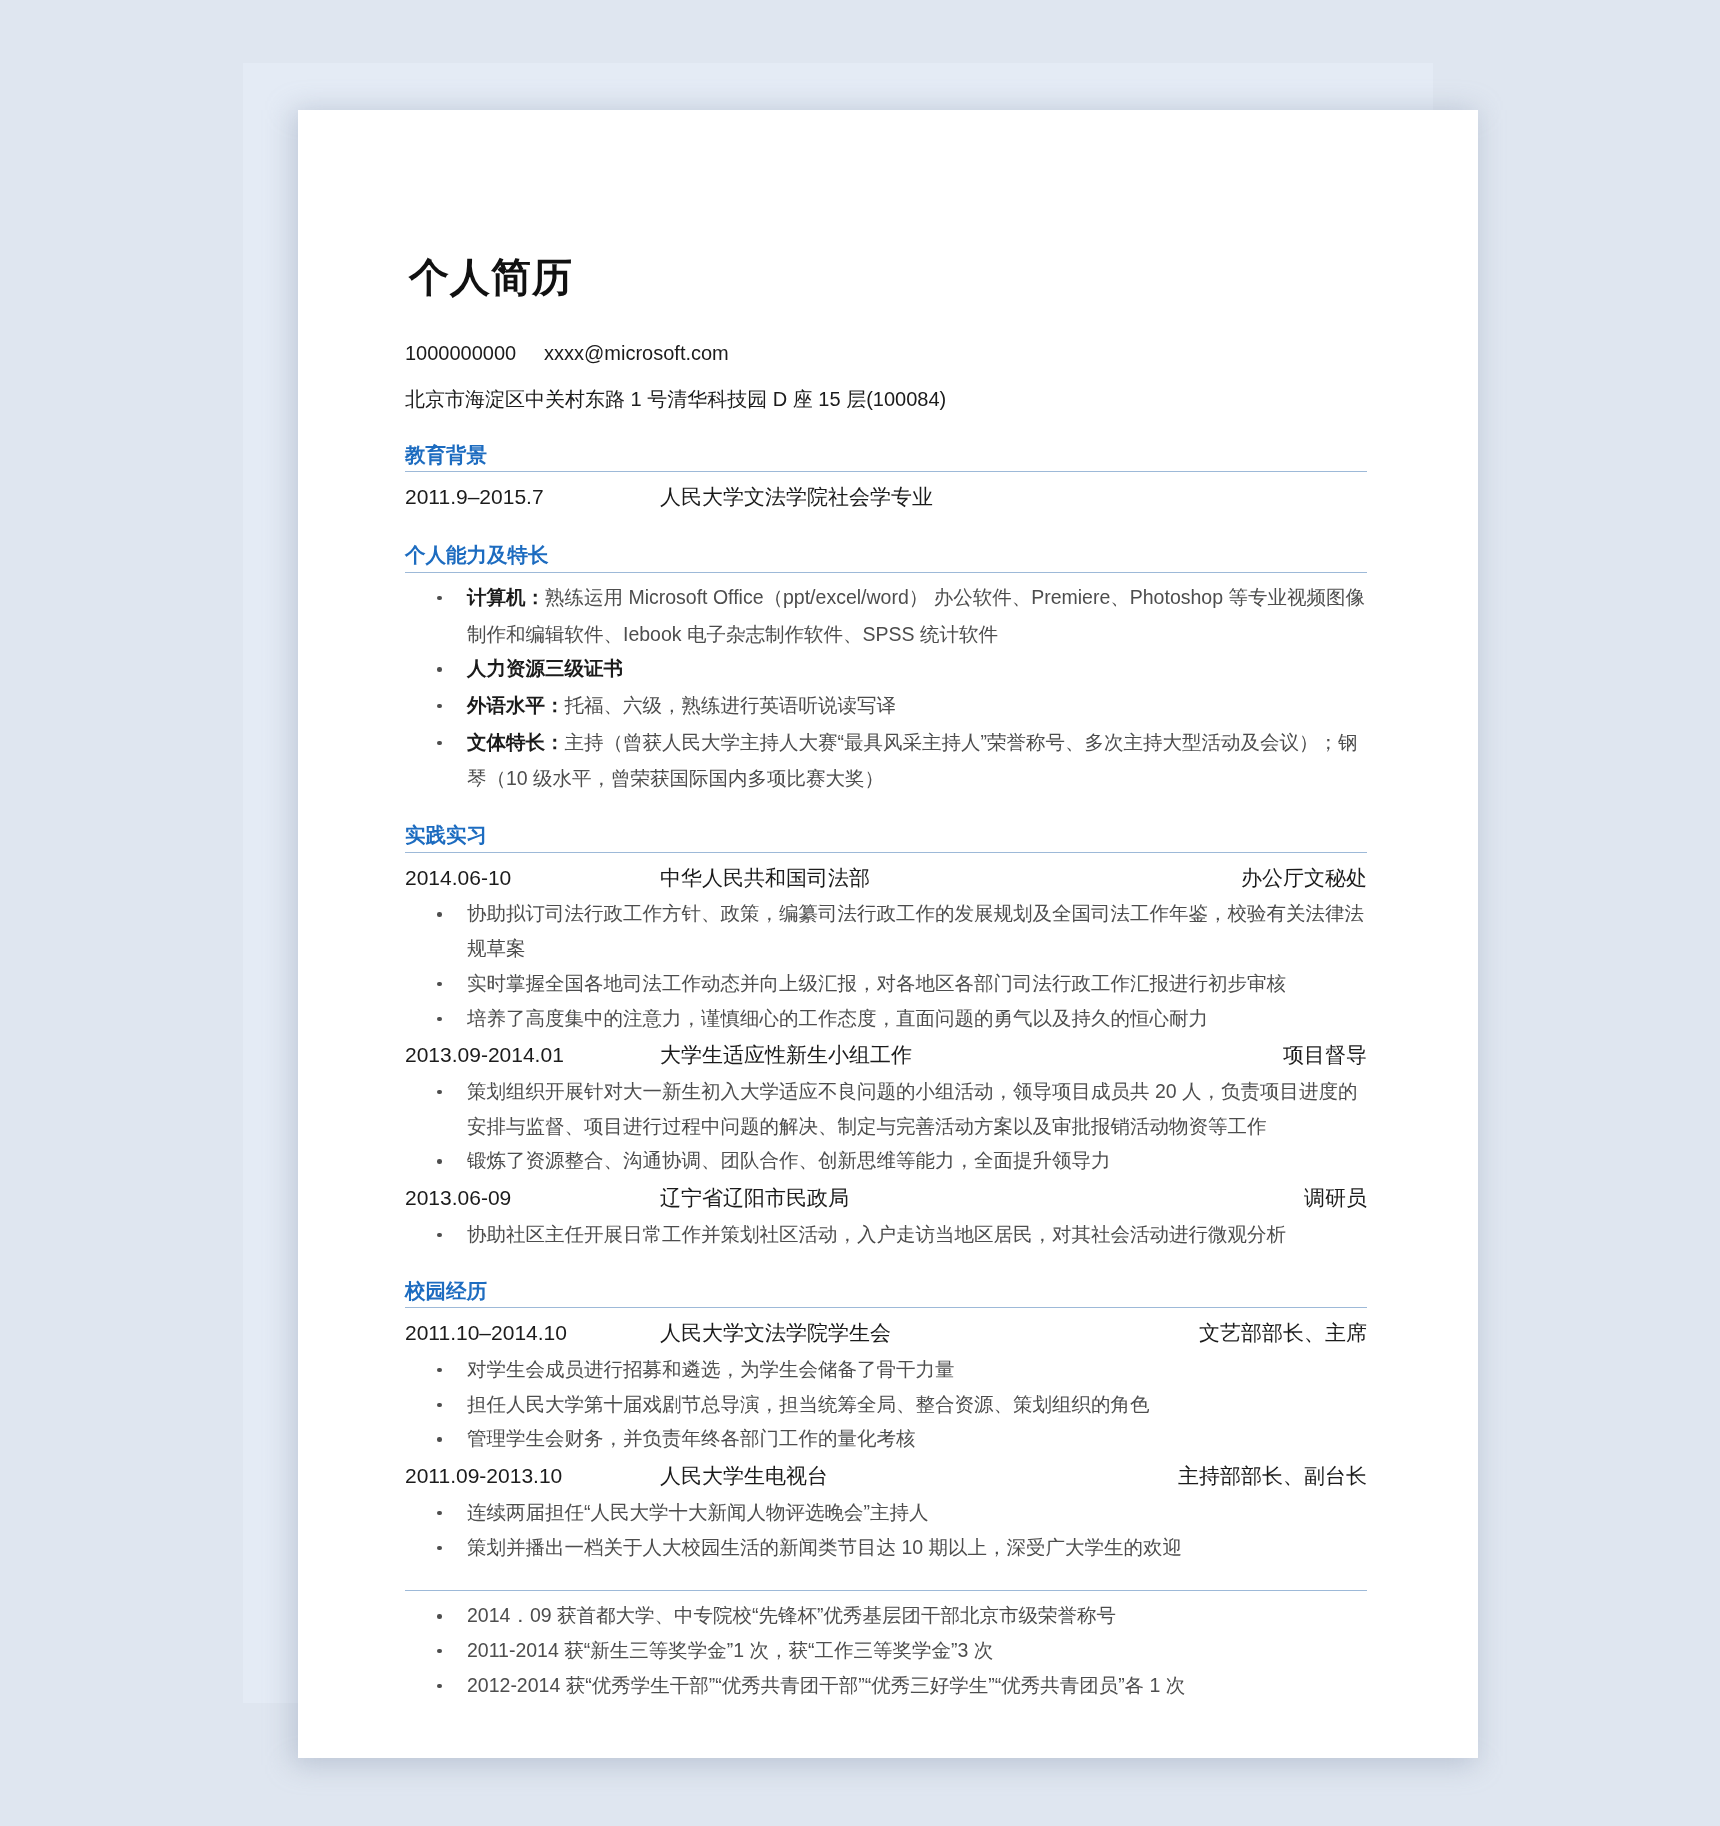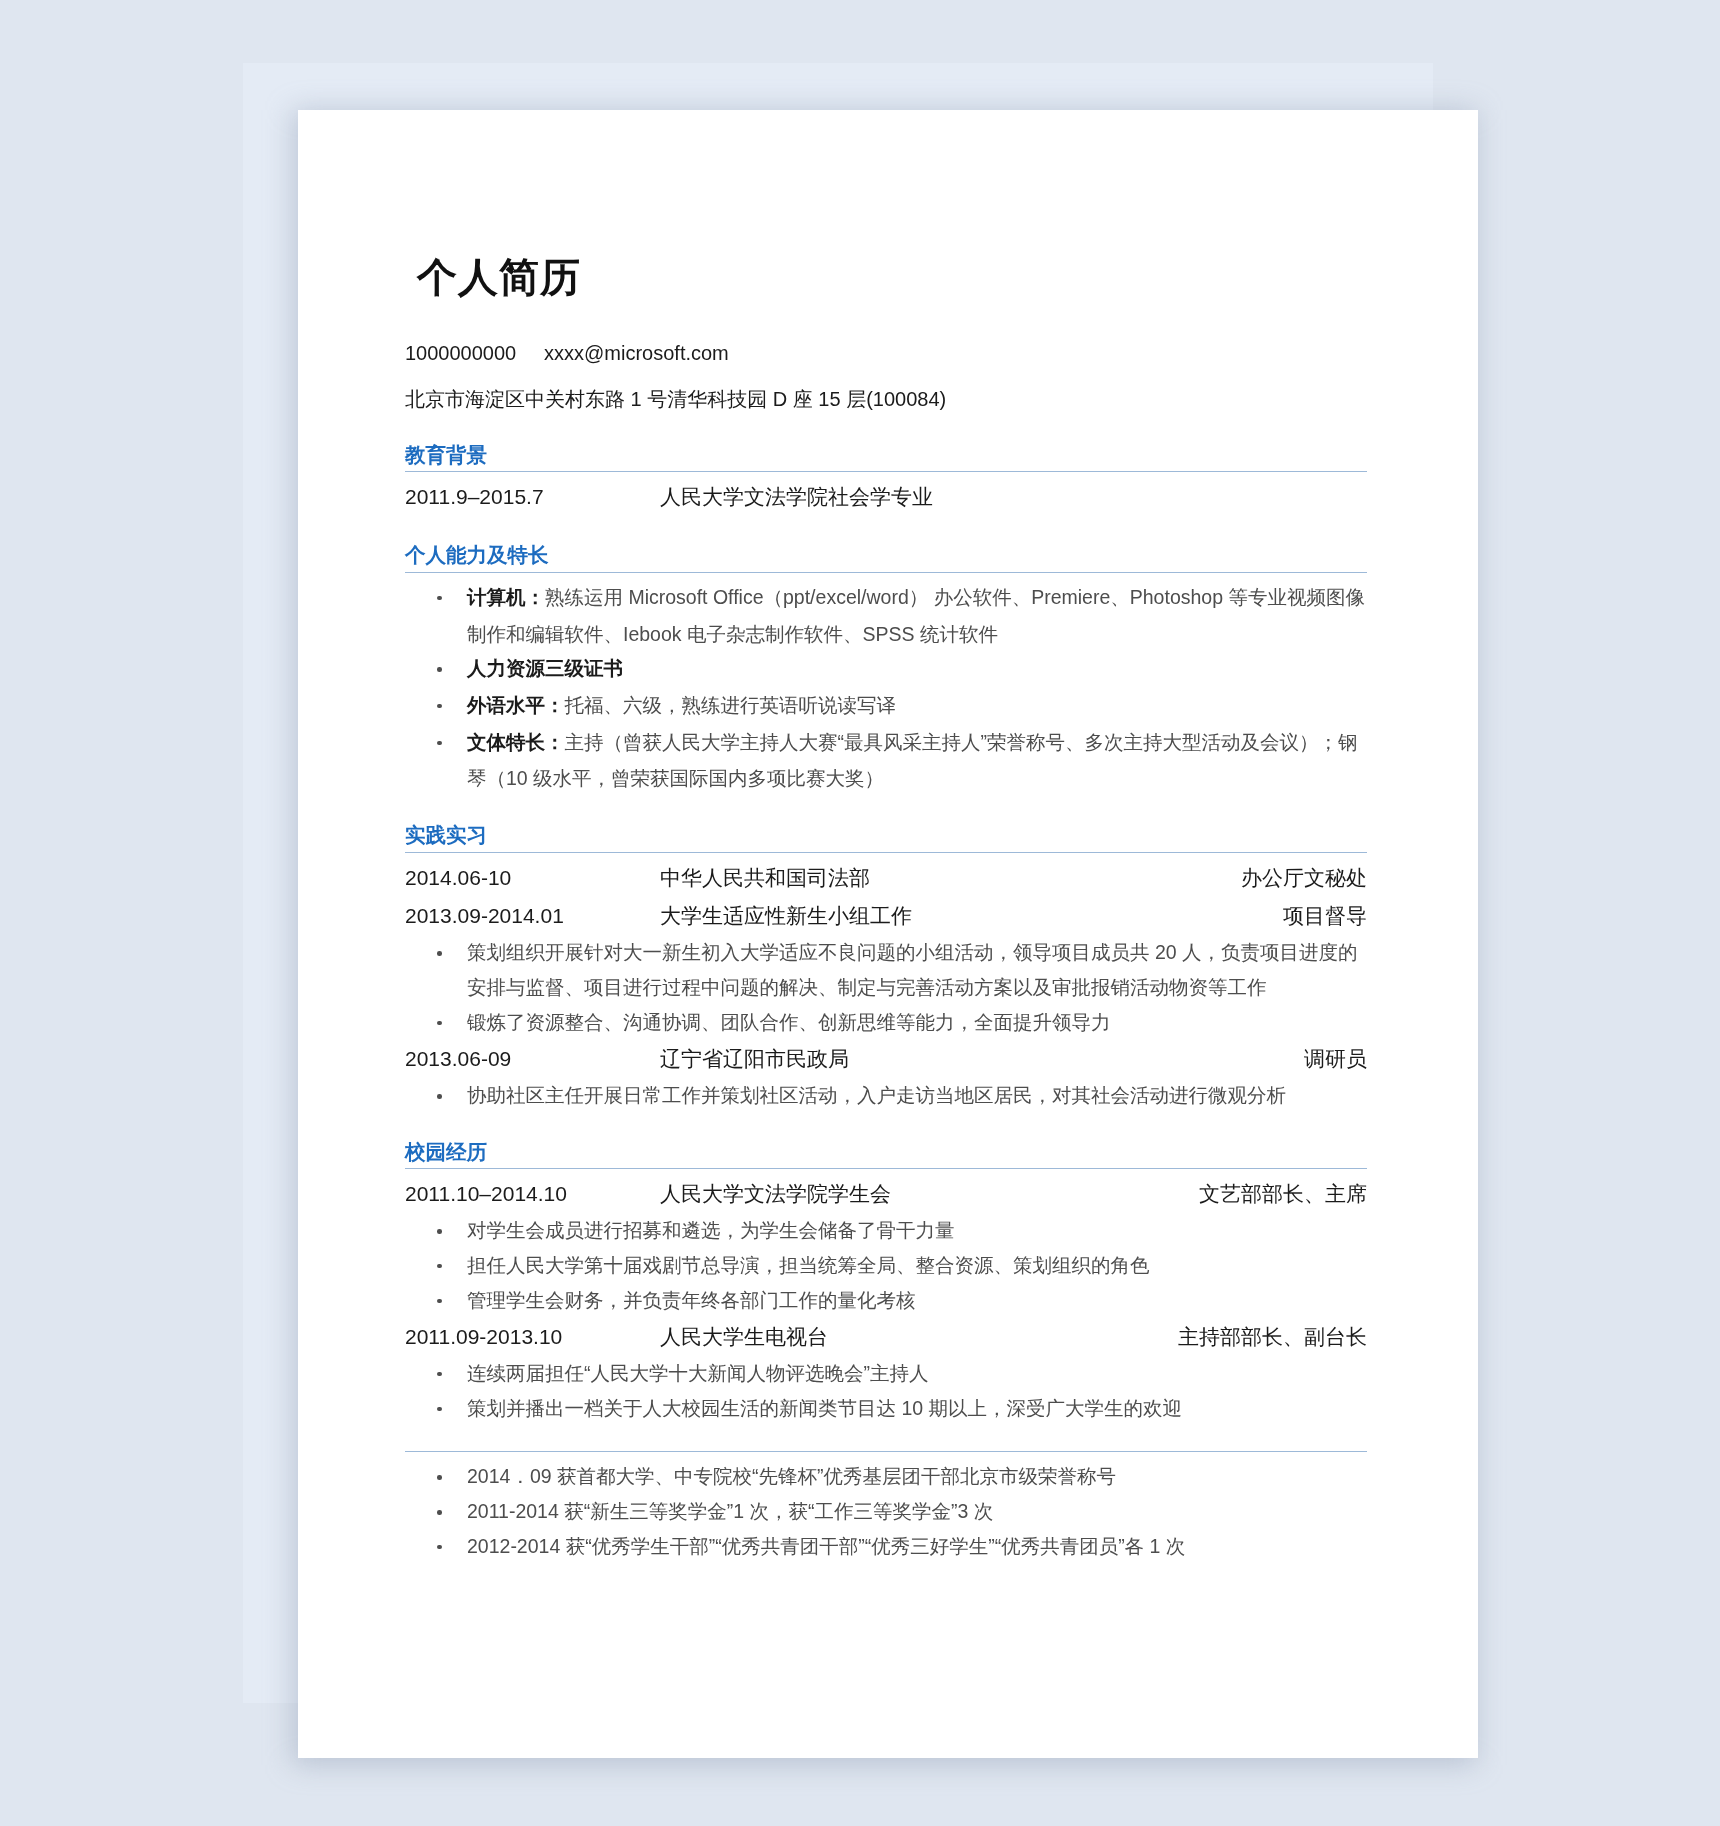--- a/index.html
+++ b/index.html
@@ -46,21 +46,21 @@
     left: 107px;
     top: 145px;
     width: 962px;
   }
 
   .doc-title {
     font-size: 40px;
     font-weight: bold;
     color: #111111;
     letter-spacing: 1px;
-    margin: 0 0 38px 12px;
+    margin: 0 0 38px 4px;
     line-height: 1.1;
   }
 
   .contact-line {
     font-size: 20px;
     color: #1b1b1b;
     line-height: 1.62;
     white-space: pre;
   }
   .contact-line.first { margin-bottom: 14px; }
@@ -171,20 +171,25 @@
     <div class="section">
       <div class="section-heading">实践实习</div>
       <div class="section-rule"></div>
 
       <div class="job-block">
         <div class="entry-row">
           <span class="entry-date">2014.06-10</span>
           <span class="entry-org">中华人民共和国司法部</span>
           <span class="entry-role">办公厅文秘处</span>
         </div>
+        <ul class="bullets">
+          <li class="bullet">协助拟订司法行政工作方针、政策，编纂司法行政工作的发展规划及全国司法工作年鉴，校验有关法律法规草案</li>
+          <li class="bullet">实时掌握全国各地司法工作动态并向上级汇报，对各地区各部门司法行政工作汇报进行初步审核</li>
+          <li class="bullet">培养了高度集中的注意力，谨慎细心的工作态度，直面问题的勇气以及持久的恒心耐力</li>
+        </ul>
       </div>
 
       <div class="job-block">
         <div class="entry-row">
           <span class="entry-date">2013.09-2014.01</span>
           <span class="entry-org">大学生适应性新生小组工作</span>
           <span class="entry-role">项目督导</span>
         </div>
         <ul class="bullets">
           <li class="bullet">策划组织开展针对大一新生初入大学适应不良问题的小组活动，领导项目成员共 20 人，负责项目进度的安排与监督、项目进行过程中问题的解决、制定与完善活动方案以及审批报销活动物资等工作</li>

